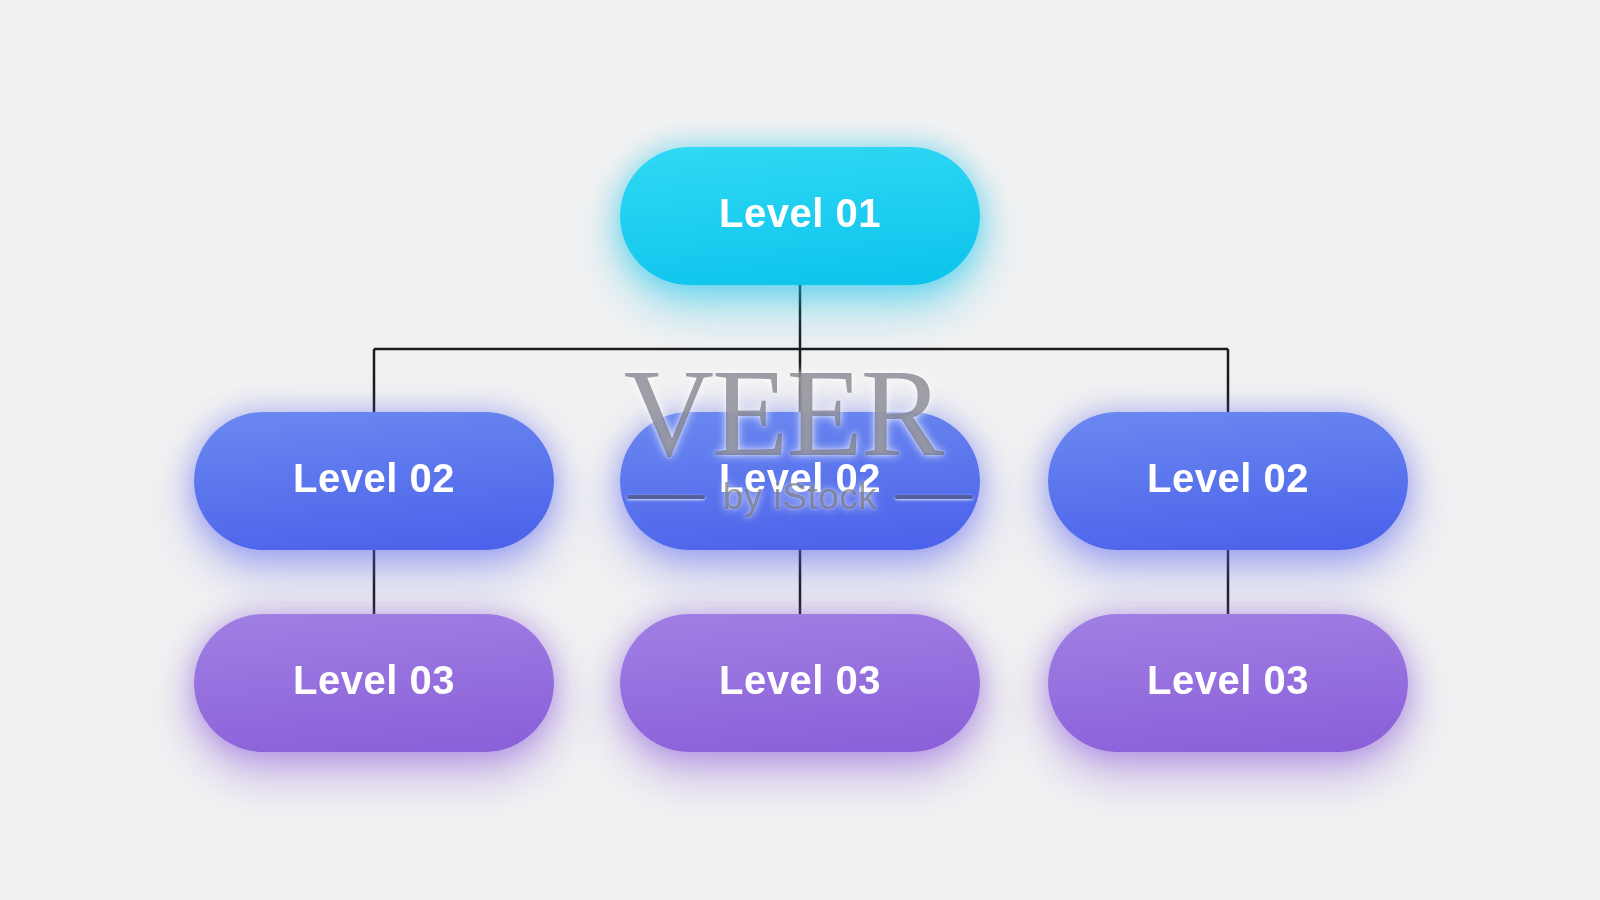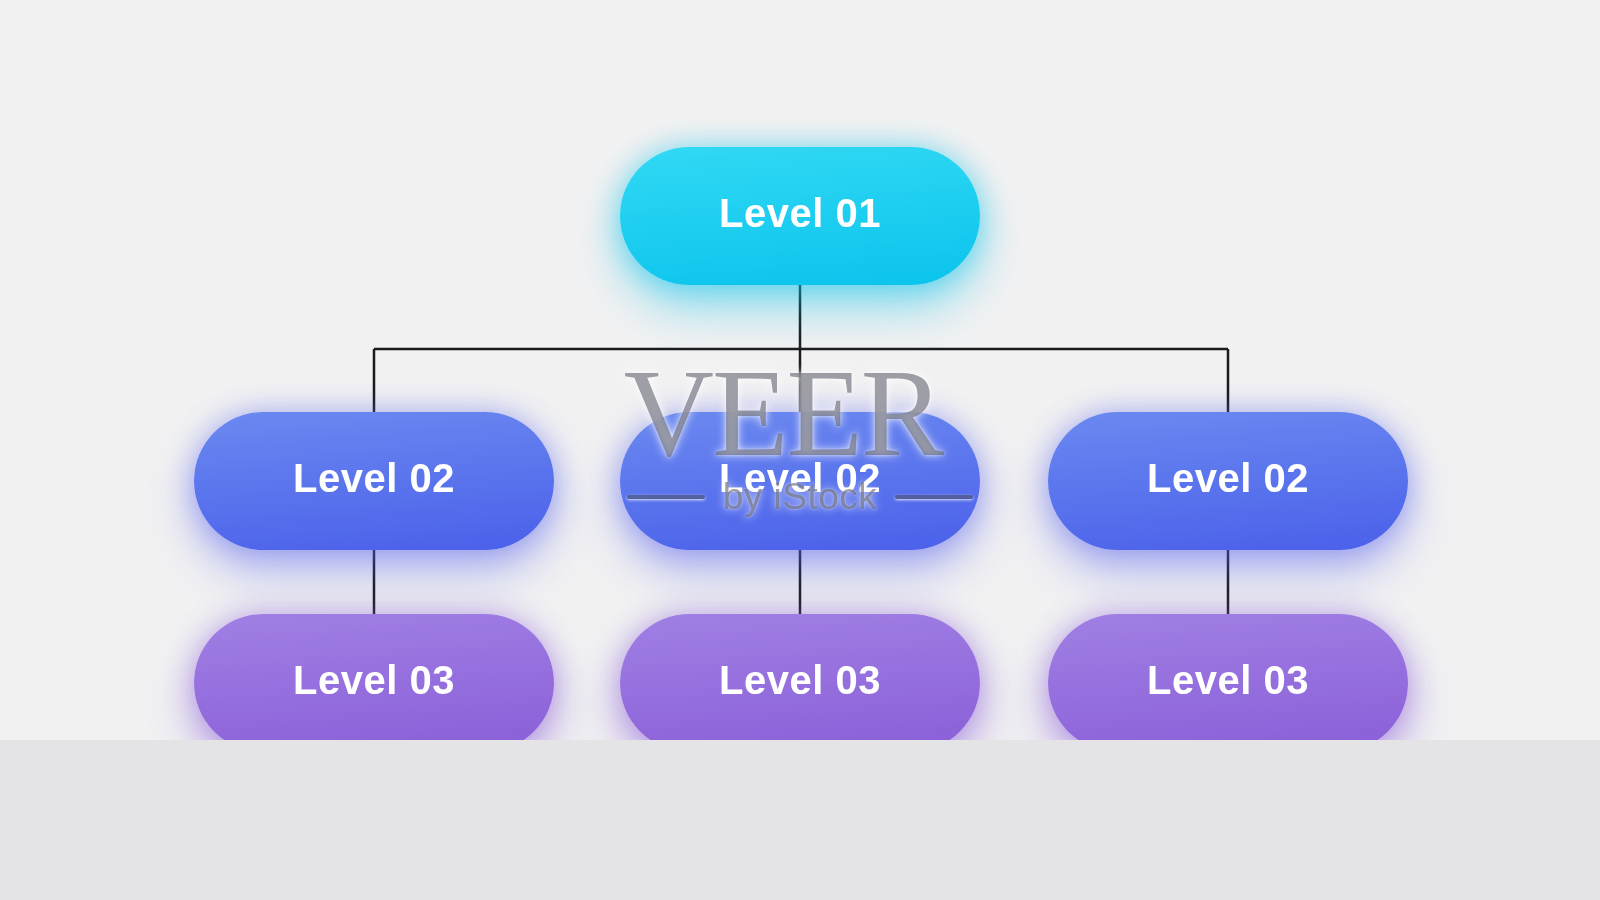--- a/index.html
+++ b/index.html
@@ -1,18 +1,18 @@
 <!DOCTYPE html>
 <html><head>
 <meta charset="utf-8">
 <style>
   html,body{margin:0;padding:0;background:#e4e4e6;}
   .canvas{
     position:relative;
-    width:1600px;height:740px;
+    width:1600px;height:900px;
     margin:0 auto;
     background:#f1f1f2;
     overflow:hidden;
     font-family:"Liberation Sans",sans-serif;
   }
   .connectors{
     position:absolute;left:0;top:0;z-index:1;
   }
   .node{
     position:absolute;

